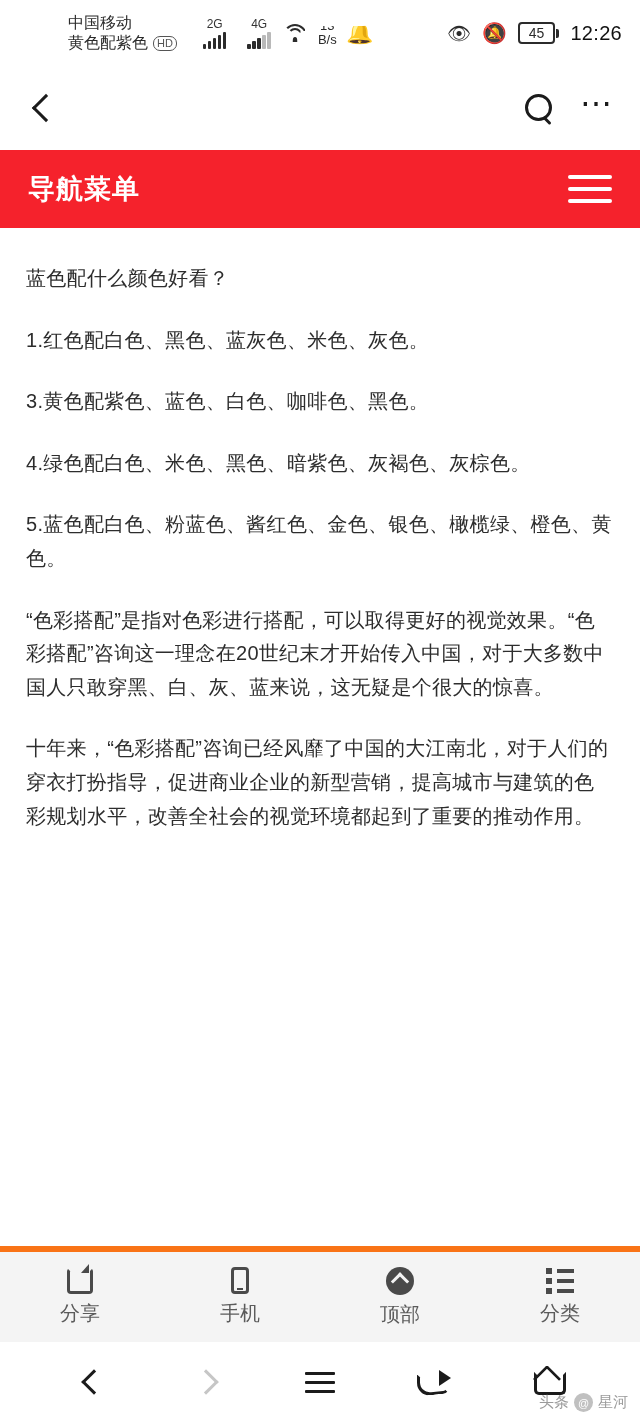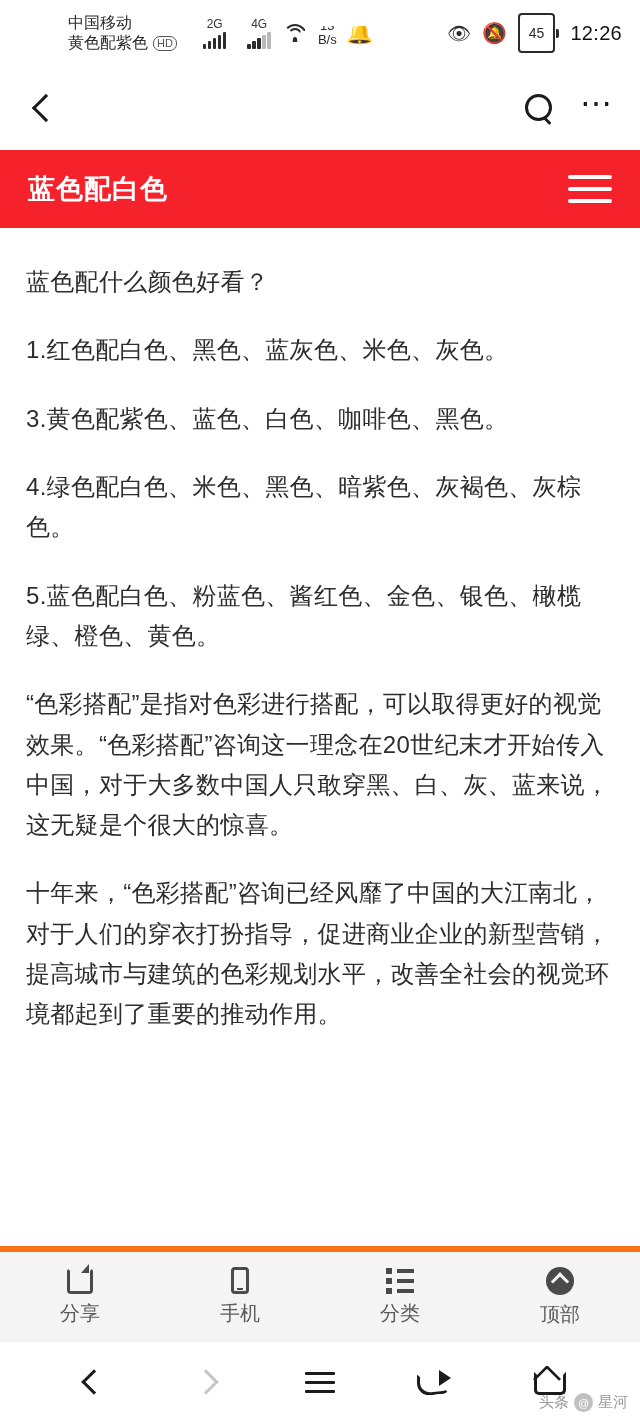--- a/index.html
+++ b/index.html
@@ -101,21 +101,21 @@
     gap: 11px;
   }
   .eye-icon { font-size: 19px; color: #2b2b2b; line-height: 1; }
   .bell-off { font-size: 20px; color: #2b2b2b; position: relative; line-height: 1; }
   .battery {
     display: flex; align-items: center;
   }
   .battery-body {
     border: 2px solid #2b2b2b;
     border-radius: 4px;
-    height: 40px;
+    height: 22px;
     min-width: 37px;
     display: flex;
     align-items: center;
     justify-content: center;
     font-size: 14px;
     color: #2b2b2b;
     padding: 0 3px;
   }
   .battery-cap {
     width: 3px; height: 9px; background: #2b2b2b;
@@ -201,21 +201,21 @@
   }
 
   
   .article {
     flex: 1 1 auto;
     padding: 34px 26px 0 26px;
     overflow: hidden;
     background: #ffffff;
   }
   .article p {
-    font-size: 24px;
+    font-size: 20px;
     line-height: 1.68;
     color: #2d2d2d;
     margin-bottom: 28px;
     letter-spacing: 0.3px;
   }
   .article p.heading { color: #2d2d2d; }
 
   
   .actionbar {
     flex: 0 0 96px;
@@ -424,21 +424,21 @@
 
   <div class="topbar">
     <div class="back-chevron"></div>
     <div class="topbar-right">
       <div class="search-ico"></div>
       <div class="dots">⋯</div>
     </div>
   </div>
 
   <div class="nav-red">
-    <div class="nav-title">蓝色配白色</div>
+    <div class="nav-title">导航菜单</div>
     <div class="hamburger">
       <i></i>
         <i></i>
         <i></i>
     </div>
   </div>
 
   <div class="article">
     <p class="heading">蓝色配什么颜色好看？</p>
     <p>1.红色配白色、黑色、蓝灰色、米色、灰色。</p>
@@ -454,46 +454,46 @@
       <div class="glyph">
           <div class="share-glyph"></div>
         </div>
       <div class="lbl">分享</div>
     </div>
     <div class="action">
       <div class="glyph">
           <div class="phone-glyph"></div>
         </div>
       <div class="lbl">手机</div>
+    </div>
+    <div class="action">
+      <div class="glyph">
+          <div class="top-glyph"></div>
+        </div>
+      <div class="lbl">顶部</div>
     </div>
     <div class="action">
       <div class="glyph">
         <div class="list-glyph">
           <span>
               <b></b>
               <u></u>
             </span>
           <span>
               <b></b>
               <u></u>
             </span>
           <span>
               <b></b>
               <u></u>
             </span>
         </div>
       </div>
       <div class="lbl">分类</div>
     </div>
-    <div class="action">
-      <div class="glyph">
-          <div class="top-glyph"></div>
-        </div>
-      <div class="lbl">顶部</div>
-    </div>
   </div>
 
   <div class="sysnav">
     <div class="sysnav-item">
       <div class="nav-back"></div>
     </div>
     <div class="sysnav-item">
       <div class="nav-fwd"></div>
     </div>
     <div class="sysnav-item">

